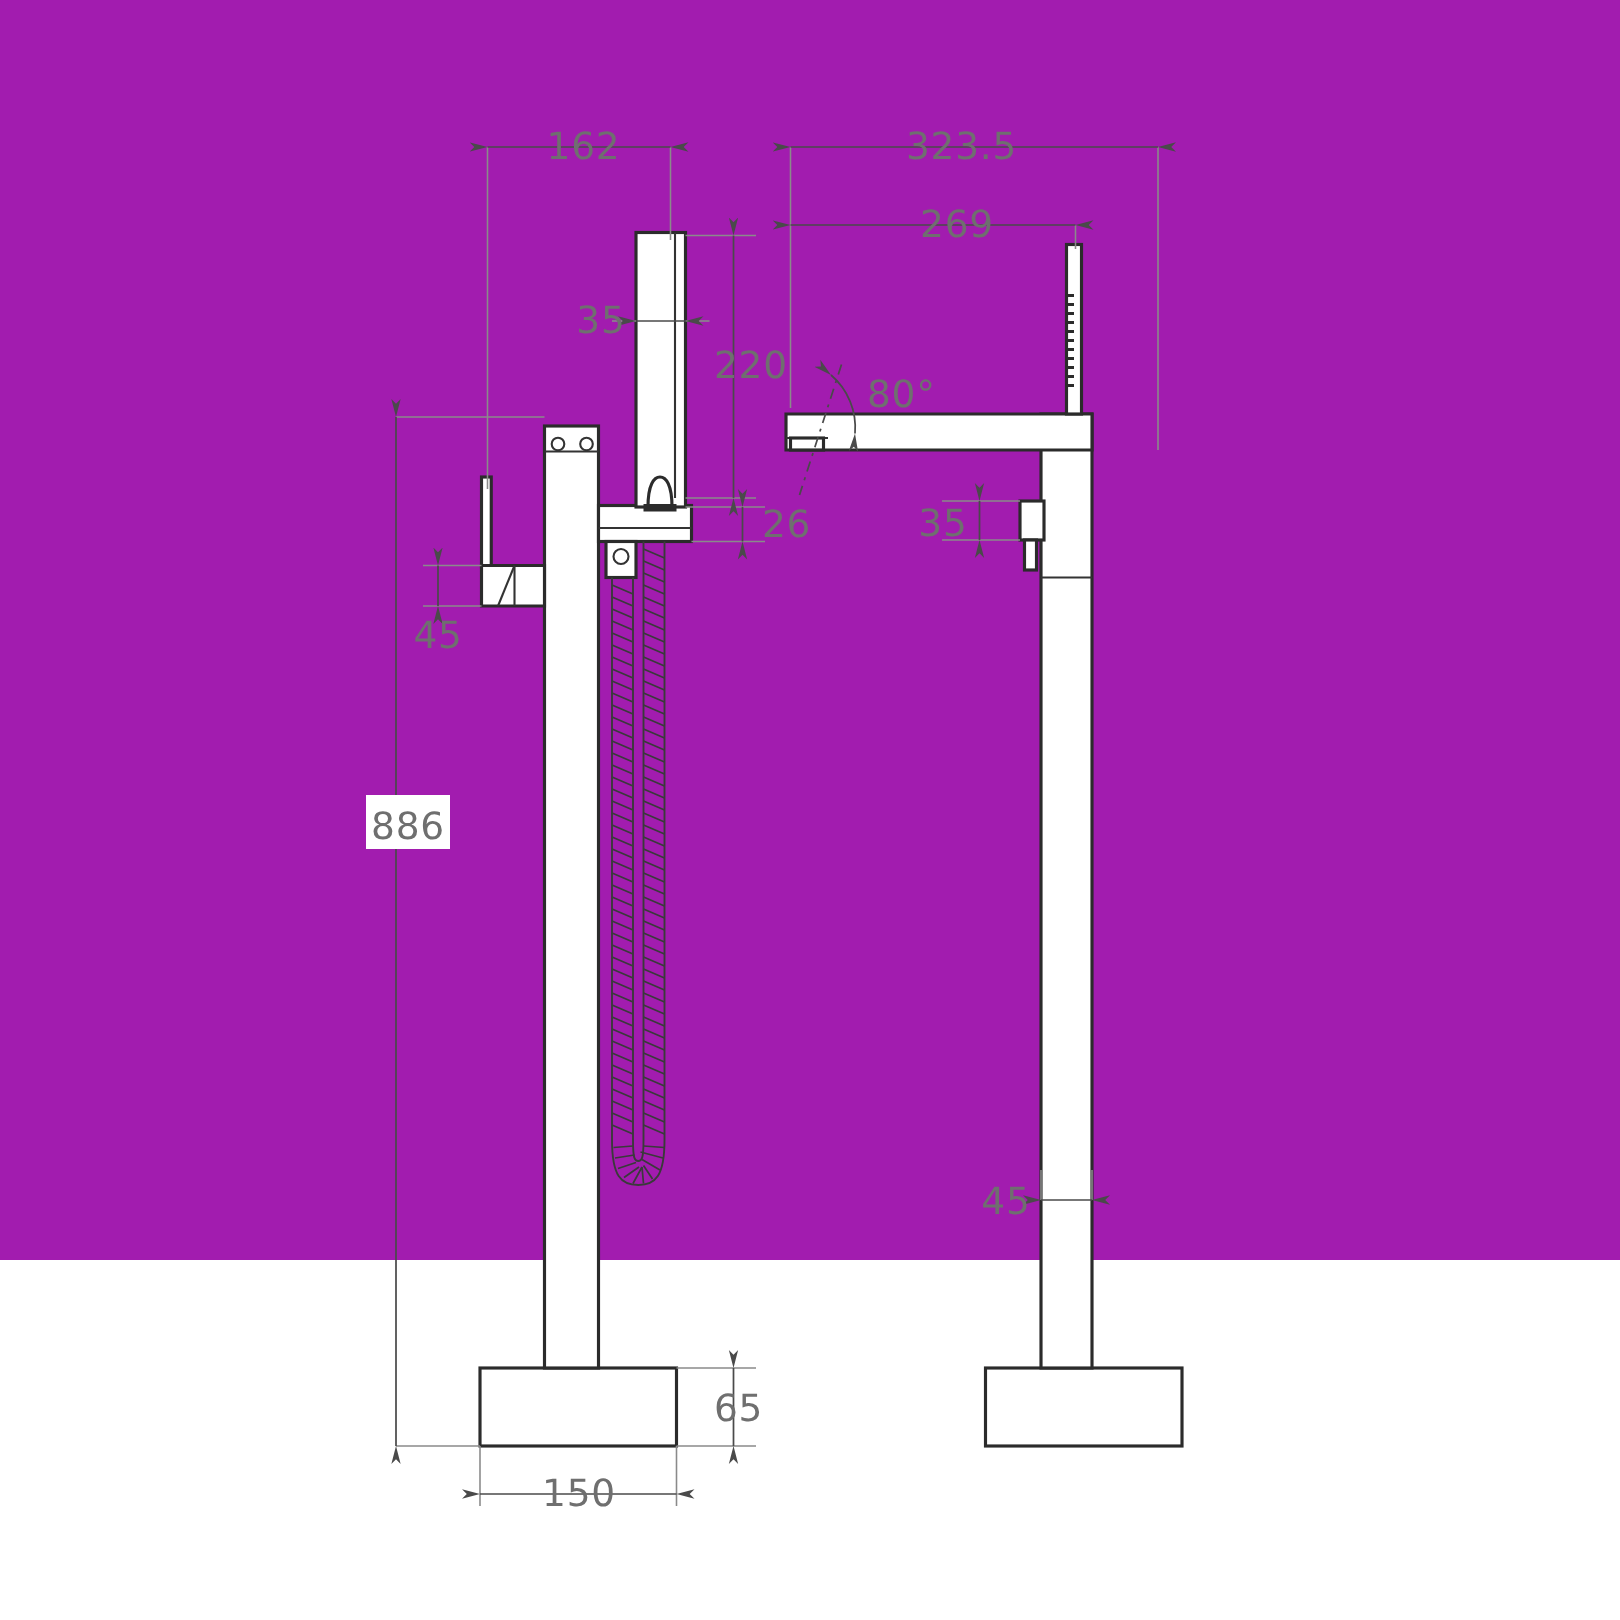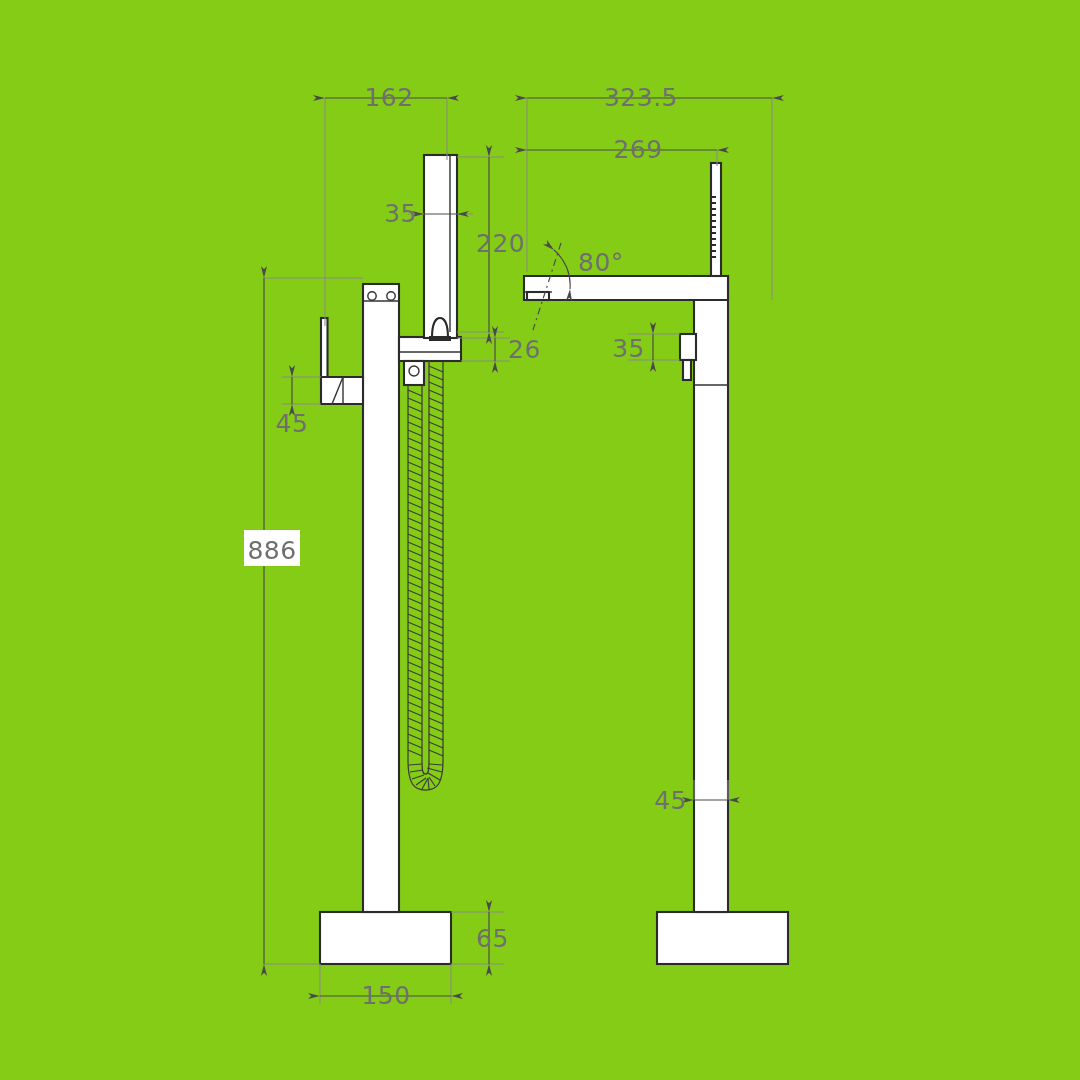--- a/index.html
+++ b/index.html
@@ -9,22 +9,22 @@
   }
   body {
     width: 1080px;
     height: 1080px;
     font-family: "DejaVu Sans", "Liberation Sans", sans-serif;
     overflow: hidden;
   }
   #drawing-root {
     position: relative;
     width: 1080px;
-    height: 1080px;
-    background: #84cc16;
+    height: 840px;
+    background: #a21caf;
   }
   svg#tech-drawing {
     display: block;
     width: 1080px;
     height: 1080px;
   }
   .obj-thin { fill: none; stroke: #333333; stroke-width: 1.4; }
   .obj-fill { fill: #ffffff; stroke: #2b2b2b; stroke-width: 2.1; }
   .hose     { fill: none; stroke: #3a3a3a; stroke-width: 1.25; }
   .ext      { fill: none; stroke: #8a8a8a; stroke-width: 1.05; }

